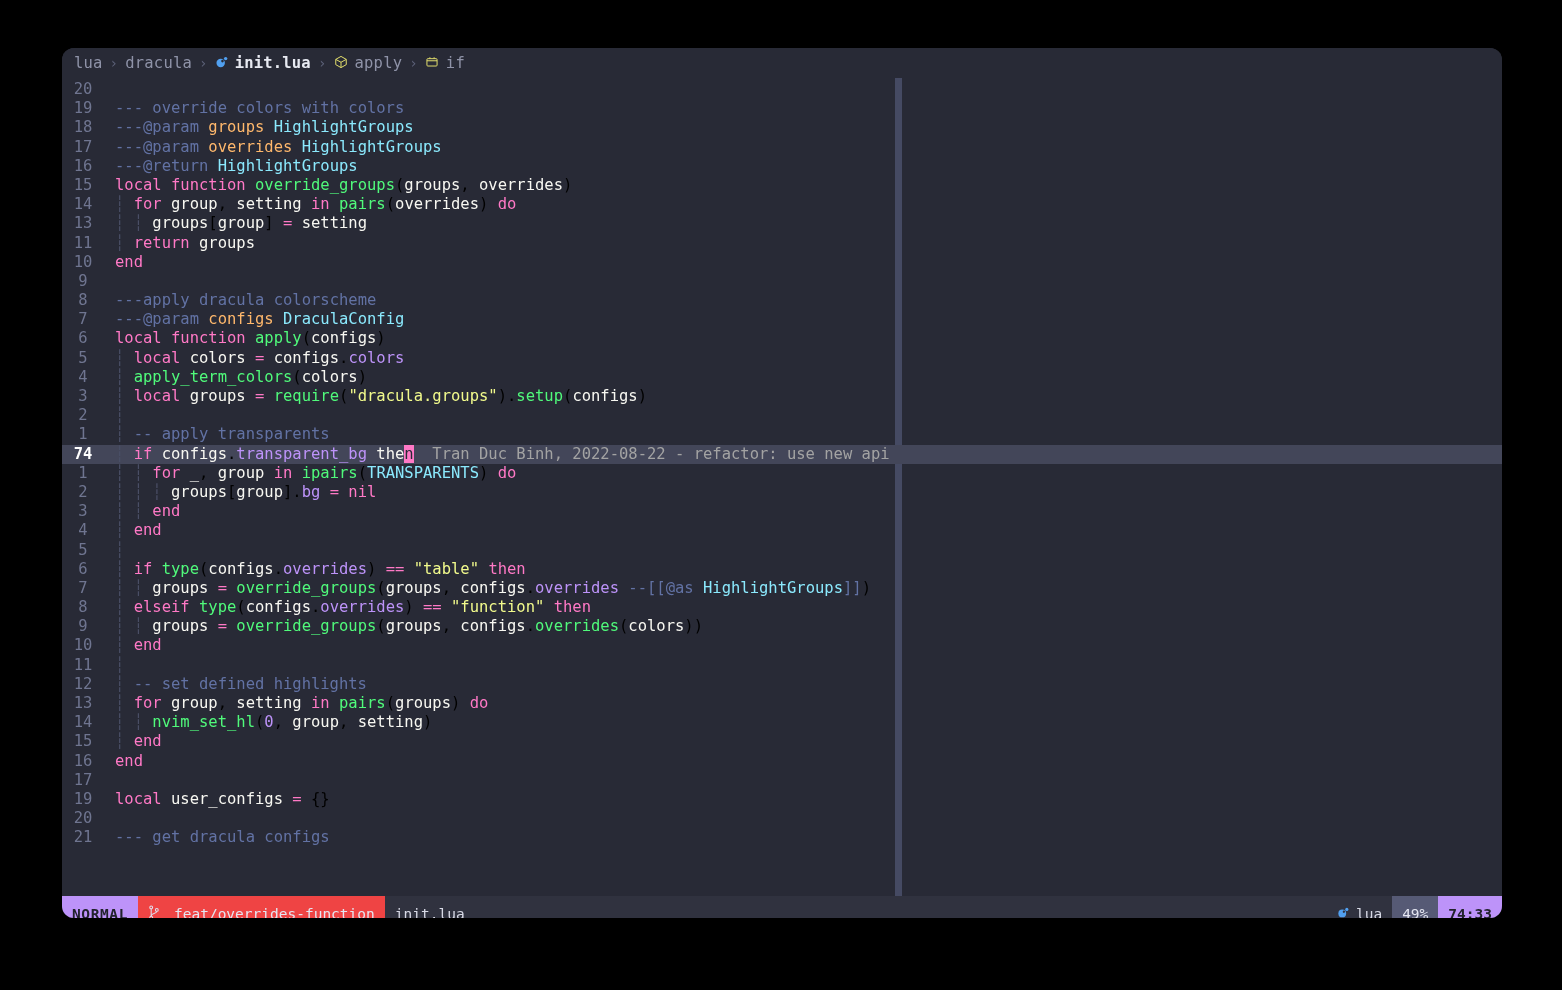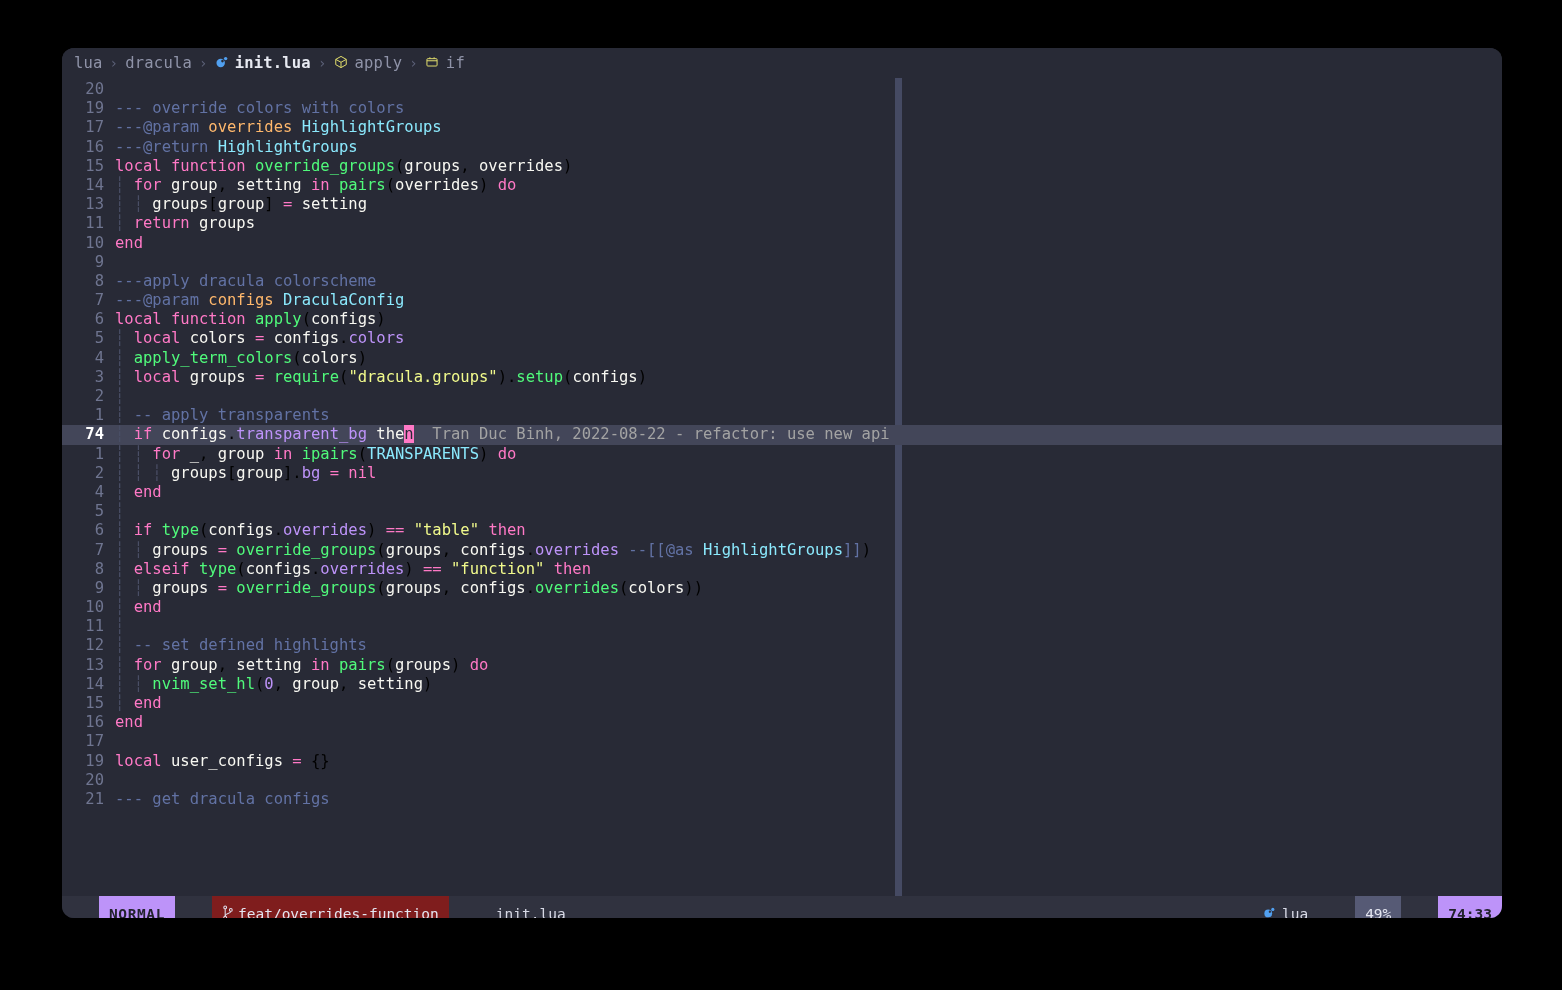--- a/index.html
+++ b/index.html
@@ -81,21 +81,21 @@
     height: 19.2px;
     white-space: pre;
     display: block;
   }
   .cline.current { background: #434659; }
   .cline.current .lnum { color: #ffffff; font-weight: bold; }
 
   .lnum {
     display: inline-block;
     width: 42px;
-    text-align: right;
+    text-align: center;
     color: #6f7590;
     padding-right: 0;
     user-select: none;
   }
   .gap { display: inline-block; width: 11px; }
 
   
   .ig {
     color: #4a4f66;
     display: inline-block;
@@ -140,32 +140,31 @@
     display: flex;
     align-items: stretch;
     background: #30323f;
     font-size: 14.5px;
   }
   .sl-seg {
     display: flex;
     align-items: center;
     padding: 18px 10px;
     white-space: nowrap;
-    margin-left: 37px;
   }
   .sl-mode {
     background: #bd93f9;
     color: #21222c;
     font-weight: bold;
     letter-spacing: 0.6px;
   }
   .sl-branch {
-    background: #7f1d1d;
+    background: #ef4444;
     color: #e4e6f1;
-    gap: 4px;
+    gap: 14px;
   }
   .sl-branch .bicon { color: #dfe2f0; font-size: 14px; }
   .sl-file {
     background: #30323f;
     color: #d8dae6;
   }
   .sl-spacer { flex: 1 1 auto; background: #30323f; }
   .sl-ft {
     background: #30323f;
     color: #d8dae6;
@@ -230,39 +229,41 @@
       </span>
       <span class="crumb-text">if</span>
     </span>
   </div>
 
   <div id="editor">
     <div id="ruler"></div>
     <div id="code-area">
         <div class="cline"><span class="lnum">20</span><span class="gap"></span><span></span></div>
         <div class="cline"><span class="lnum">19</span><span class="gap"></span><span><span class="t-cmt">--- override colors with colors</span></span></div>
+        <div class="cline"><span class="lnum">18</span><span class="gap"></span><span><span class="t-cmt">---</span><span class="t-cmt">@param</span> <span class="t-param">groups</span> <span class="t-type">HighlightGroups</span></span></div>
         <div class="cline"><span class="lnum">17</span><span class="gap"></span><span><span class="t-cmt">---</span><span class="t-cmt">@param</span> <span class="t-param">overrides</span> <span class="t-type">HighlightGroups</span></span></div>
         <div class="cline"><span class="lnum">16</span><span class="gap"></span><span><span class="t-cmt">---</span><span class="t-cmt">@return</span> <span class="t-type">HighlightGroups</span></span></div>
         <div class="cline"><span class="lnum">15</span><span class="gap"></span><span><span class="t-kw">local</span> <span class="t-kw">function</span> <span class="t-fn">override_groups</span>(<span class="t-var">groups</span>, <span class="t-var">overrides</span>)</span></div>
         <div class="cline"><span class="lnum">14</span><span class="gap"></span><span><span class="ig">┆</span><span class="ig"> </span><span class="t-kw">for</span> <span class="t-var">group</span>, <span class="t-var">setting</span> <span class="t-kw">in</span> <span class="t-fn">pairs</span>(<span class="t-var">overrides</span>) <span class="t-kw">do</span></span></div>
         <div class="cline"><span class="lnum">13</span><span class="gap"></span><span><span class="ig">┆</span><span class="ig"> </span><span class="ig">┆</span><span class="ig"> </span><span class="t-var">groups</span>[<span class="t-var">group</span>] <span class="t-op">=</span> <span class="t-var">setting</span></span></div>
         <div class="cline"><span class="lnum">11</span><span class="gap"></span><span><span class="ig">┆</span><span class="ig"> </span><span class="t-kw">return</span> <span class="t-var">groups</span></span></div>
         <div class="cline"><span class="lnum">10</span><span class="gap"></span><span><span class="t-kw">end</span></span></div>
         <div class="cline"><span class="lnum">9</span><span class="gap"></span><span></span></div>
         <div class="cline"><span class="lnum">8</span><span class="gap"></span><span><span class="t-cmt">---apply dracula colorscheme</span></span></div>
         <div class="cline"><span class="lnum">7</span><span class="gap"></span><span><span class="t-cmt">---</span><span class="t-cmt">@param</span> <span class="t-param">configs</span> <span class="t-type">DraculaConfig</span></span></div>
         <div class="cline"><span class="lnum">6</span><span class="gap"></span><span><span class="t-kw">local</span> <span class="t-kw">function</span> <span class="t-fn">apply</span>(<span class="t-var">configs</span>)</span></div>
         <div class="cline"><span class="lnum">5</span><span class="gap"></span><span><span class="ig">┆</span><span class="ig"> </span><span class="t-kw">local</span> <span class="t-var">colors</span> <span class="t-op">=</span> <span class="t-var">configs</span>.<span class="t-prop">colors</span></span></div>
         <div class="cline"><span class="lnum">4</span><span class="gap"></span><span><span class="ig">┆</span><span class="ig"> </span><span class="t-fn">apply_term_colors</span>(<span class="t-var">colors</span>)</span></div>
         <div class="cline"><span class="lnum">3</span><span class="gap"></span><span><span class="ig">┆</span><span class="ig"> </span><span class="t-kw">local</span> <span class="t-var">groups</span> <span class="t-op">=</span> <span class="t-fn">require</span>(<span class="t-str">"dracula.groups"</span>).<span class="t-fn">setup</span>(<span class="t-var">configs</span>)</span></div>
         <div class="cline"><span class="lnum">2</span><span class="gap"></span><span><span class="ig">┆</span><span class="ig"> </span></span></div>
         <div class="cline"><span class="lnum">1</span><span class="gap"></span><span><span class="ig">┆</span><span class="ig"> </span><span class="t-cmt">-- apply transparents</span></span></div>
         <div class="cline current"><span class="lnum">74</span><span class="gap"></span><span><span class="ig">┆</span><span class="ig"> </span><span class="t-kw">if</span> <span class="t-var">configs</span>.<span class="t-prop">transparent_bg</span> <span class="t-var">the</span><span class="cursor">n</span></span><span class="blame">  Tran Duc Binh, 2022-08-22 - refactor: use new api</span></div>
         <div class="cline"><span class="lnum">1</span><span class="gap"></span><span><span class="ig">┆</span><span class="ig"> </span><span class="ig">┆</span><span class="ig"> </span><span class="t-kw">for</span> <span class="t-var">_</span>, <span class="t-var">group</span> <span class="t-kw">in</span> <span class="t-fn">ipairs</span>(<span class="t-type">TRANSPARENTS</span>) <span class="t-kw">do</span></span></div>
         <div class="cline"><span class="lnum">2</span><span class="gap"></span><span><span class="ig">┆</span><span class="ig"> </span><span class="ig">┆</span><span class="ig"> </span><span class="ig">┆</span><span class="ig"> </span><span class="t-var">groups</span>[<span class="t-var">group</span>].<span class="t-prop">bg</span> <span class="t-op">=</span> <span class="t-kw">nil</span></span></div>
+        <div class="cline"><span class="lnum">3</span><span class="gap"></span><span><span class="ig">┆</span><span class="ig"> </span><span class="ig">┆</span><span class="ig"> </span><span class="t-kw">end</span></span></div>
         <div class="cline"><span class="lnum">4</span><span class="gap"></span><span><span class="ig">┆</span><span class="ig"> </span><span class="t-kw">end</span></span></div>
         <div class="cline"><span class="lnum">5</span><span class="gap"></span><span><span class="ig">┆</span><span class="ig"> </span></span></div>
         <div class="cline"><span class="lnum">6</span><span class="gap"></span><span><span class="ig">┆</span><span class="ig"> </span><span class="t-kw">if</span> <span class="t-fn">type</span>(<span class="t-var">configs</span>.<span class="t-prop">overrides</span>) <span class="t-op">==</span> <span class="t-str">"table"</span> <span class="t-kw">then</span></span></div>
         <div class="cline"><span class="lnum">7</span><span class="gap"></span><span><span class="ig">┆</span><span class="ig"> </span><span class="ig">┆</span><span class="ig"> </span><span class="t-var">groups</span> <span class="t-op">=</span> <span class="t-fn">override_groups</span>(<span class="t-var">groups</span>, <span class="t-var">configs</span>.<span class="t-prop">overrides</span> <span class="t-cmt">--[[</span><span class="t-cmt">@as</span> <span class="t-type">HighlightGroups</span><span class="t-cmt">]]</span>)</span></div>
         <div class="cline"><span class="lnum">8</span><span class="gap"></span><span><span class="ig">┆</span><span class="ig"> </span><span class="t-kw">elseif</span> <span class="t-fn">type</span>(<span class="t-var">configs</span>.<span class="t-prop">overrides</span>) <span class="t-op">==</span> <span class="t-str">"function"</span> <span class="t-kw">then</span></span></div>
         <div class="cline"><span class="lnum">9</span><span class="gap"></span><span><span class="ig">┆</span><span class="ig"> </span><span class="ig">┆</span><span class="ig"> </span><span class="t-var">groups</span> <span class="t-op">=</span> <span class="t-fn">override_groups</span>(<span class="t-var">groups</span>, <span class="t-var">configs</span>.<span class="t-fn">overrides</span>(<span class="t-var">colors</span>))</span></div>
         <div class="cline"><span class="lnum">10</span><span class="gap"></span><span><span class="ig">┆</span><span class="ig"> </span><span class="t-kw">end</span></span></div>
         <div class="cline"><span class="lnum">11</span><span class="gap"></span><span><span class="ig">┆</span><span class="ig"> </span></span></div>
         <div class="cline"><span class="lnum">12</span><span class="gap"></span><span><span class="ig">┆</span><span class="ig"> </span><span class="t-cmt">-- set defined highlights</span></span></div>
         <div class="cline"><span class="lnum">13</span><span class="gap"></span><span><span class="ig">┆</span><span class="ig"> </span><span class="t-kw">for</span> <span class="t-var">group</span>, <span class="t-var">setting</span> <span class="t-kw">in</span> <span class="t-fn">pairs</span>(<span class="t-var">groups</span>) <span class="t-kw">do</span></span></div>

